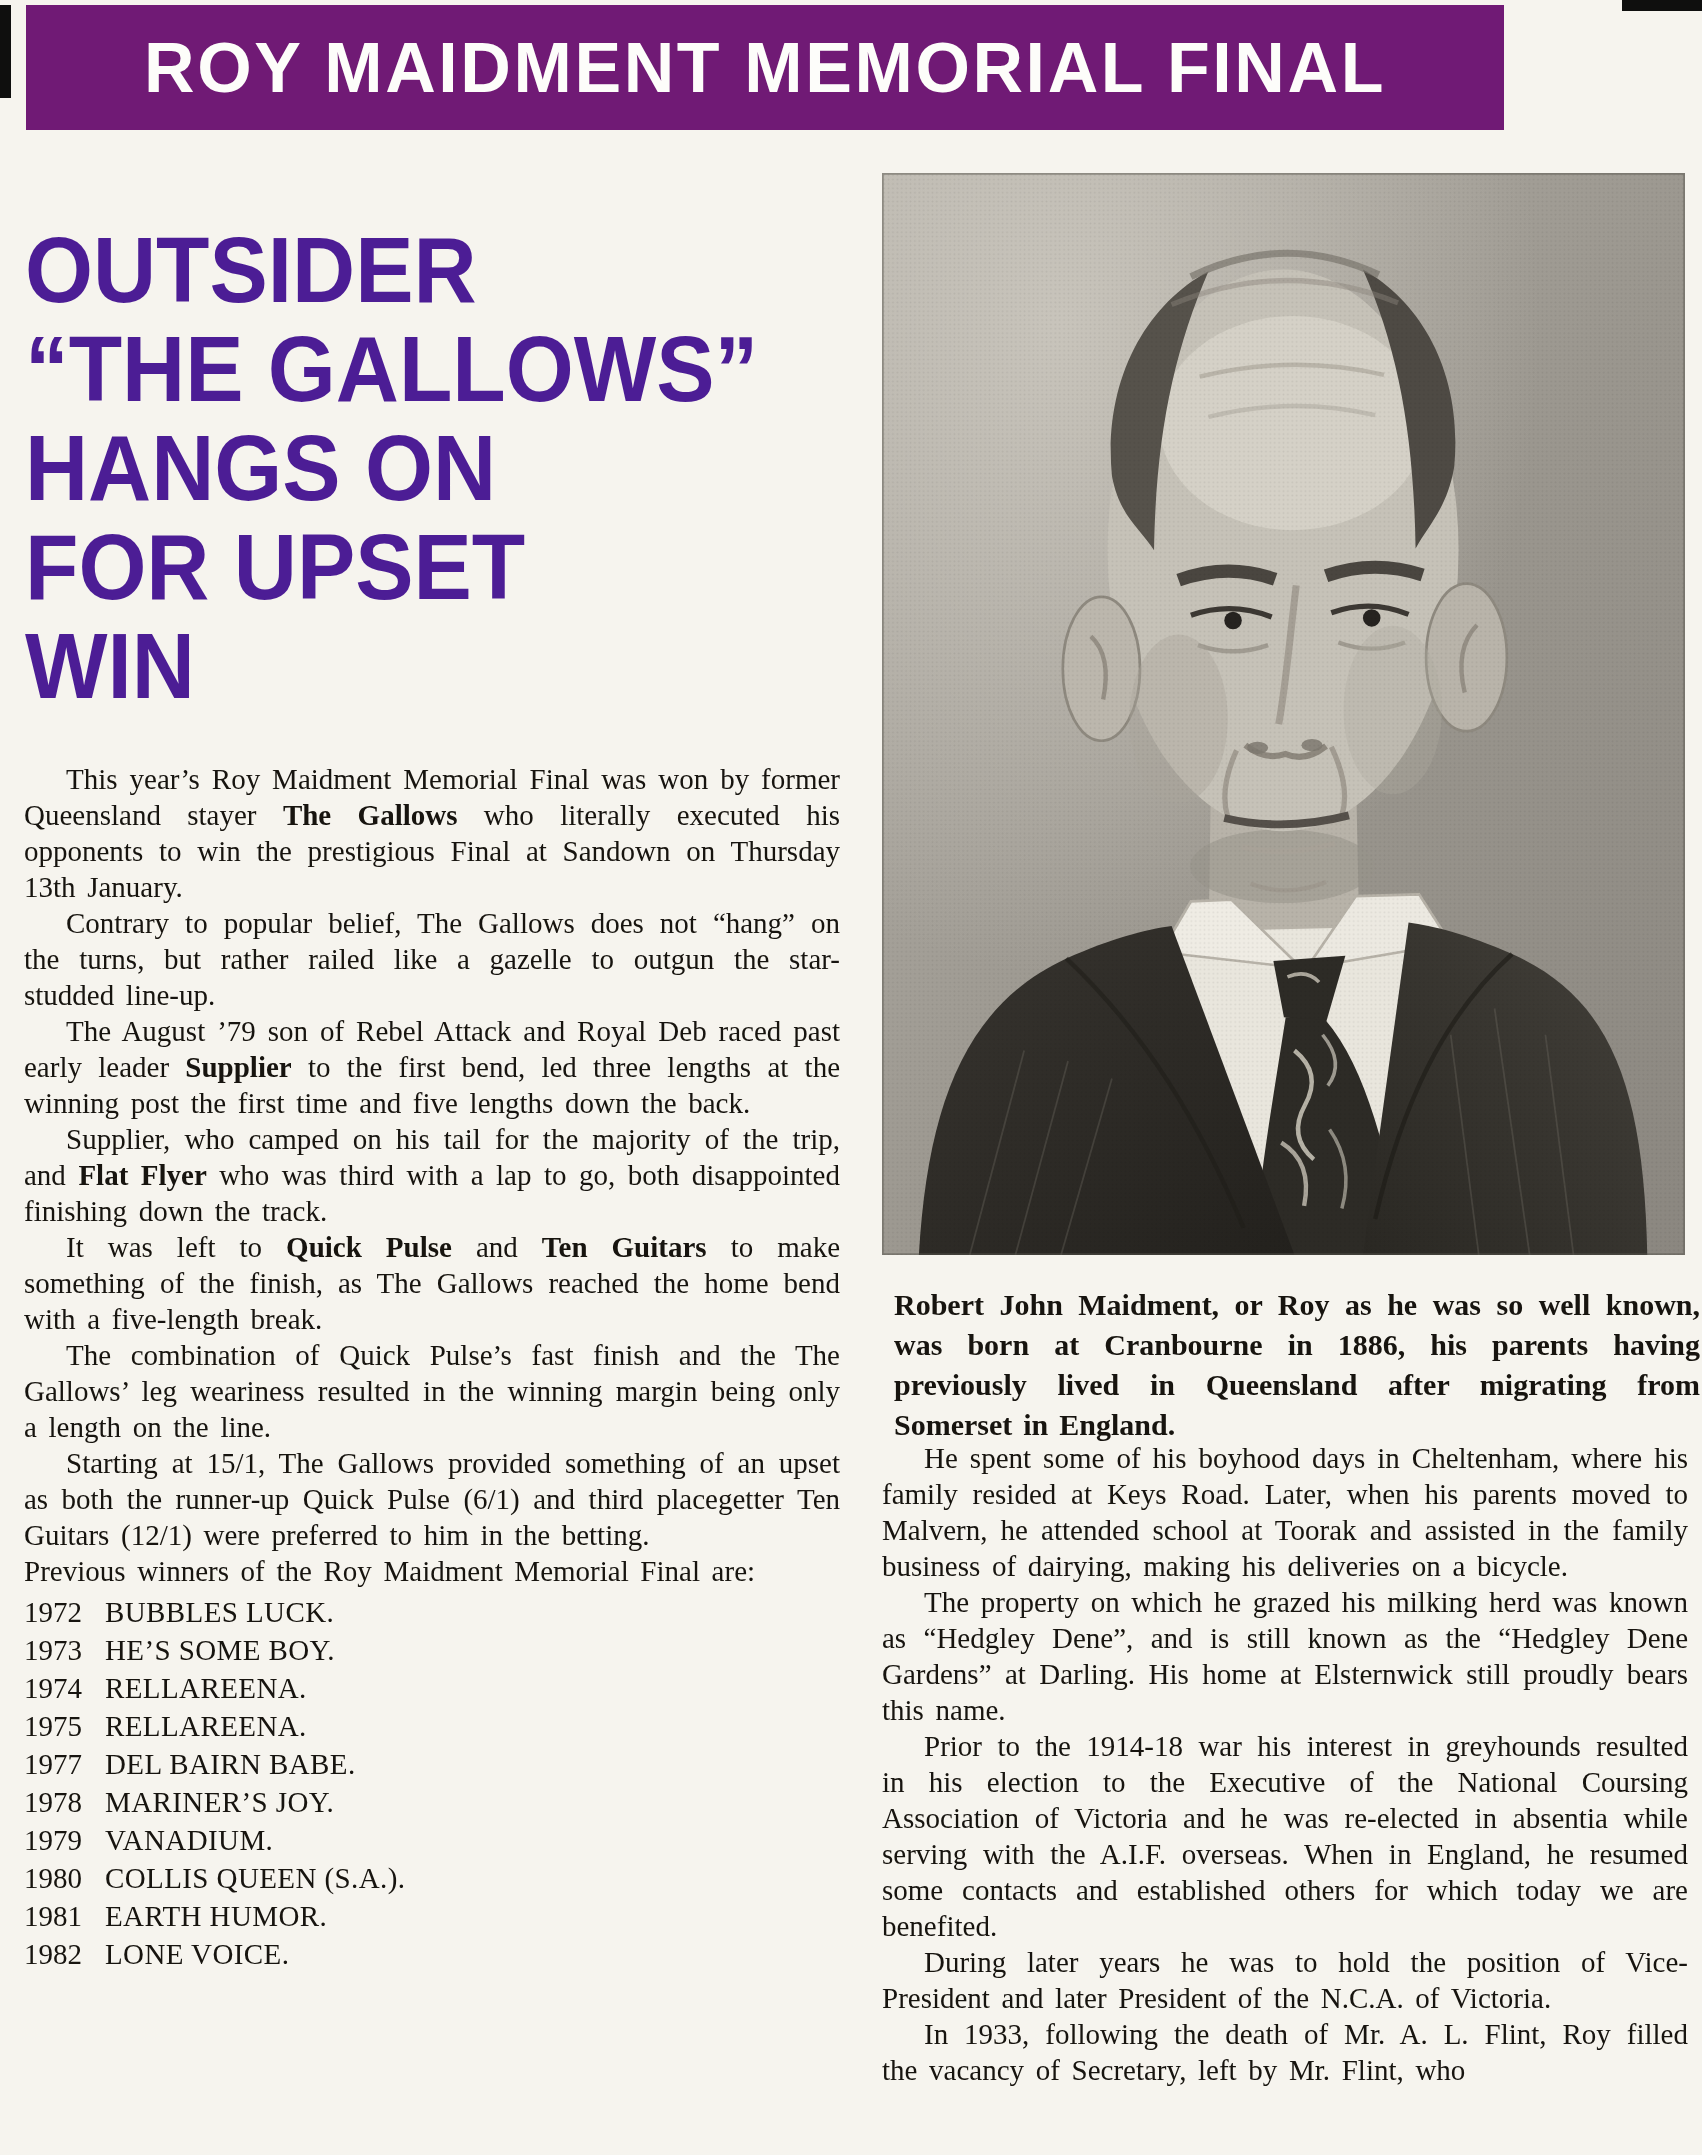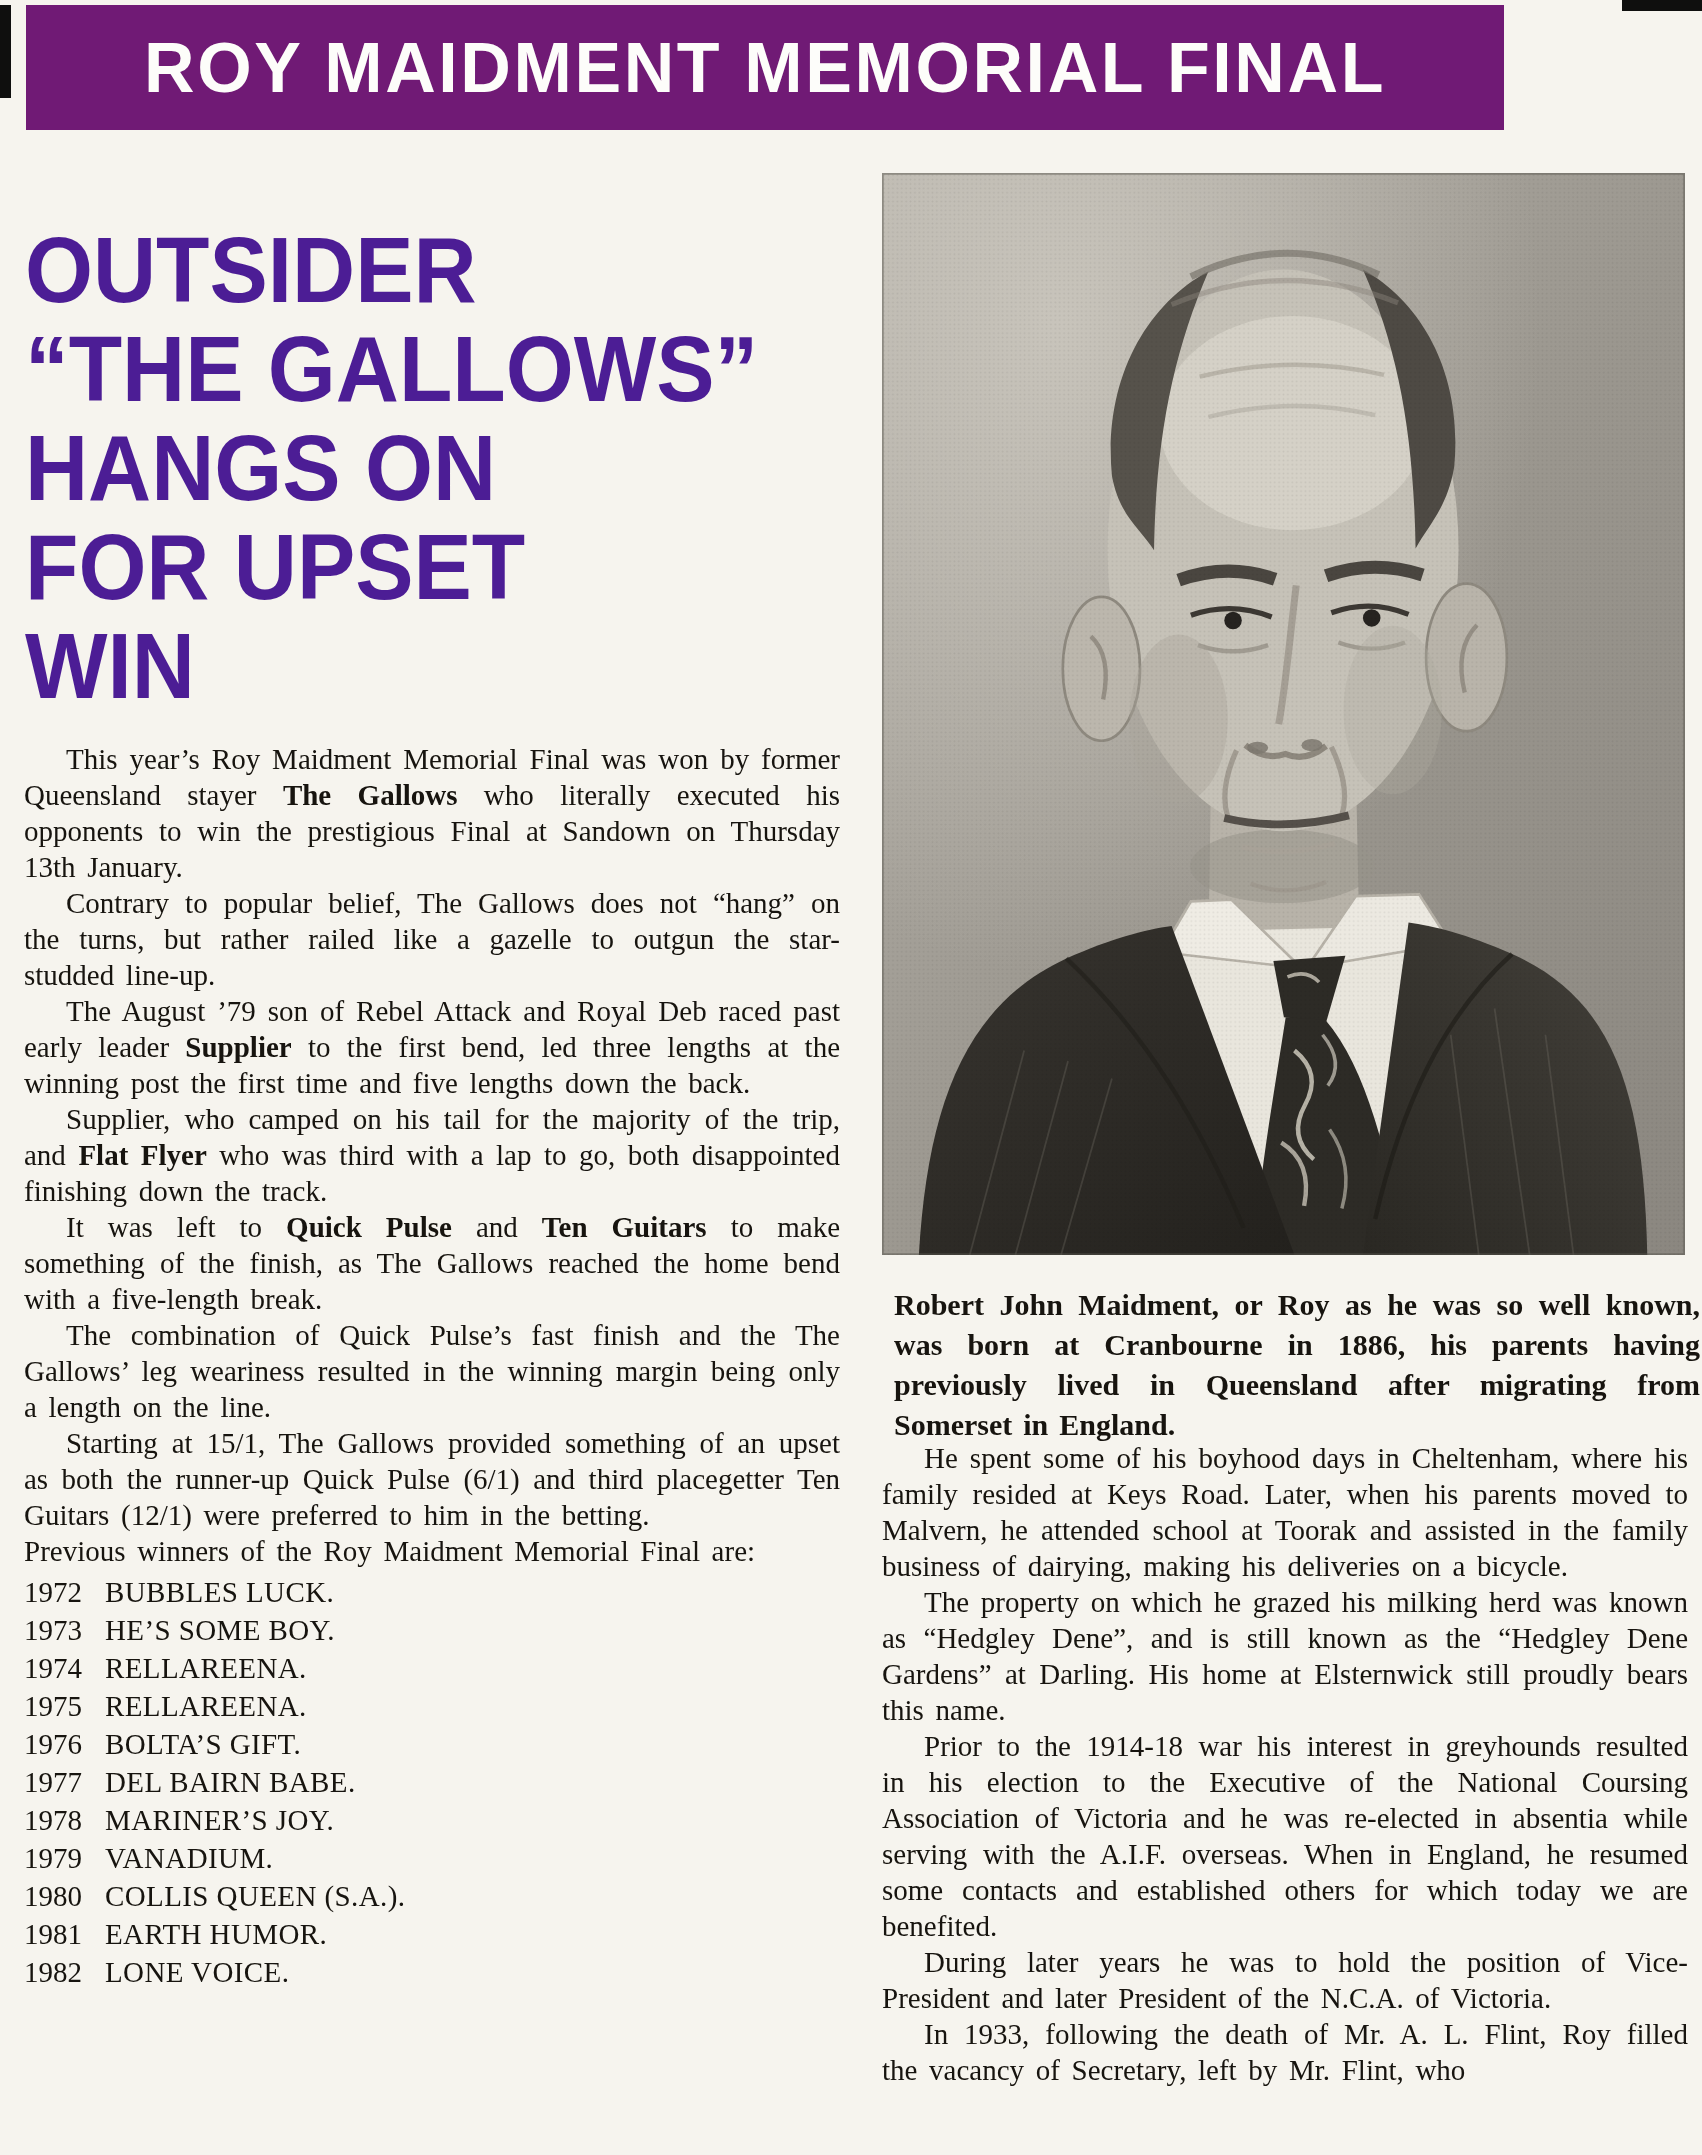--- a/index.html
+++ b/index.html
@@ -25,21 +25,21 @@
   .headline {
     position: absolute; left: 24.6px; top: 221px; width: 834px; margin: 0;
     font-family: "Liberation Sans", sans-serif; font-weight: 700;
     font-size: 92px; line-height: 99px; color: #4c1d95; letter-spacing: 0;
   }
   .headline .hl {
     display: block; white-space: nowrap;
     transform: scaleX(0.95); transform-origin: 0 50%;
   }
 
-  .left-body { position: absolute; left: 24px; top: 741px; width: 816px; }
+  .left-body { position: absolute; left: 24px; top: 761px; width: 816px; }
   .right-body { position: absolute; left: 882px; top: 1440px; width: 806px; }
 
   .para {
     margin: 0; font-size: 29px; line-height: 36px;
     text-align: justify; text-indent: 42px; word-spacing: 4.4px;
   }
   .para.no-indent { text-indent: 0; }
   .para b { font-weight: 700; }
 
   .winners { margin-top: 3.5px; }
@@ -99,24 +99,20 @@
           <span class="wyear">1973</span>
           <span class="wname">HE’S SOME BOY.</span>
         </div>
         <div class="winner-row">
           <span class="wyear">1974</span>
           <span class="wname">RELLAREENA.</span>
         </div>
         <div class="winner-row">
           <span class="wyear">1975</span>
           <span class="wname">RELLAREENA.</span>
-        </div>
-        <div class="winner-row">
-          <span class="wyear">1976</span>
-          <span class="wname">BOLTA’S GIFT.</span>
         </div>
         <div class="winner-row">
           <span class="wyear">1977</span>
           <span class="wname">DEL BAIRN BABE.</span>
         </div>
         <div class="winner-row">
           <span class="wyear">1978</span>
           <span class="wname">MARINER’S JOY.</span>
         </div>
         <div class="winner-row">

